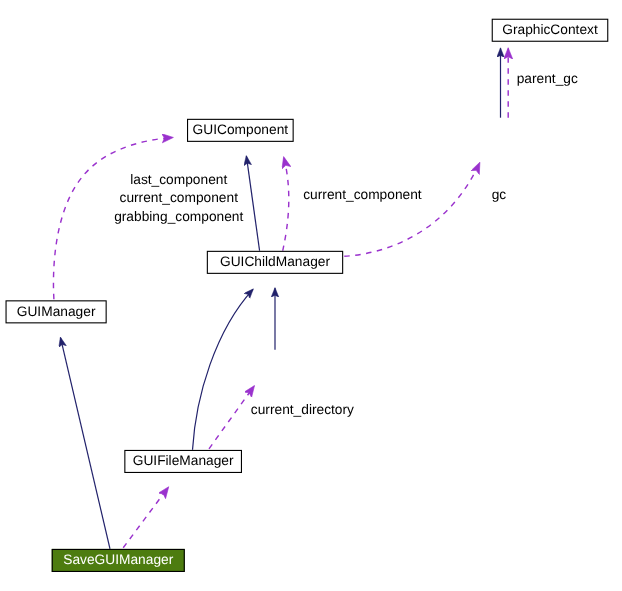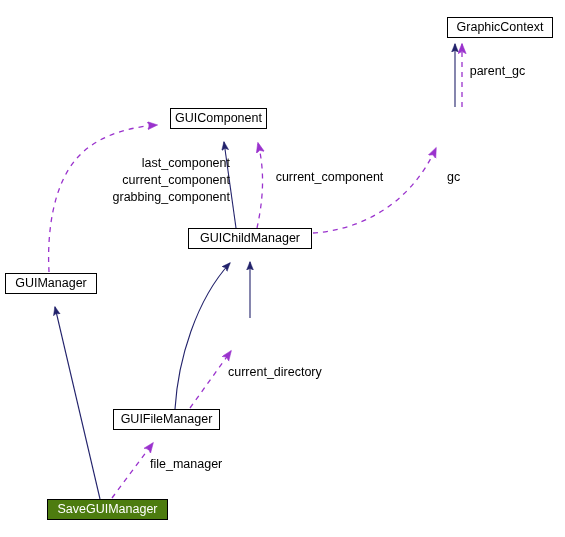--- a/index.html
+++ b/index.html
@@ -44,21 +44,20 @@
   .edge-label {
     position: absolute;
     font-size: 12.5px;
     line-height: 15.5px;
     color: #000000;
     white-space: nowrap;
     text-align: center;
   }
   .edge-label.multi {
     line-height: 17px;
-    text-align: right;
   }
 </style>
 </head>
 <body>
 
 <div id="diagram-root">
 
   <svg id="edge-layer" viewBox="0 0 565 537" width="565" height="537" xmlns="http://www.w3.org/2000/svg">
     <defs>
       <marker id="arrow-inherit" markerWidth="9" markerHeight="9" refX="7.5" refY="3.2" orient="auto" markerUnits="strokeWidth">
@@ -133,17 +132,14 @@
   </div>
 
   <div class="edge-label" style="left:447px; top:170px; width:20px; text-align:left;">
     <div>gc</div>
   </div>
 
   <div class="edge-label" style="left:228px; top:365px; width:105px; text-align:left;">
     <div>current_directory</div>
   </div>
 
-  <div class="edge-label" style="left:150px; top:457px; width:90px; text-align:left;">
-    <div>file_manager</div>
-  </div>
 
 </div>
 
 </body></html>

